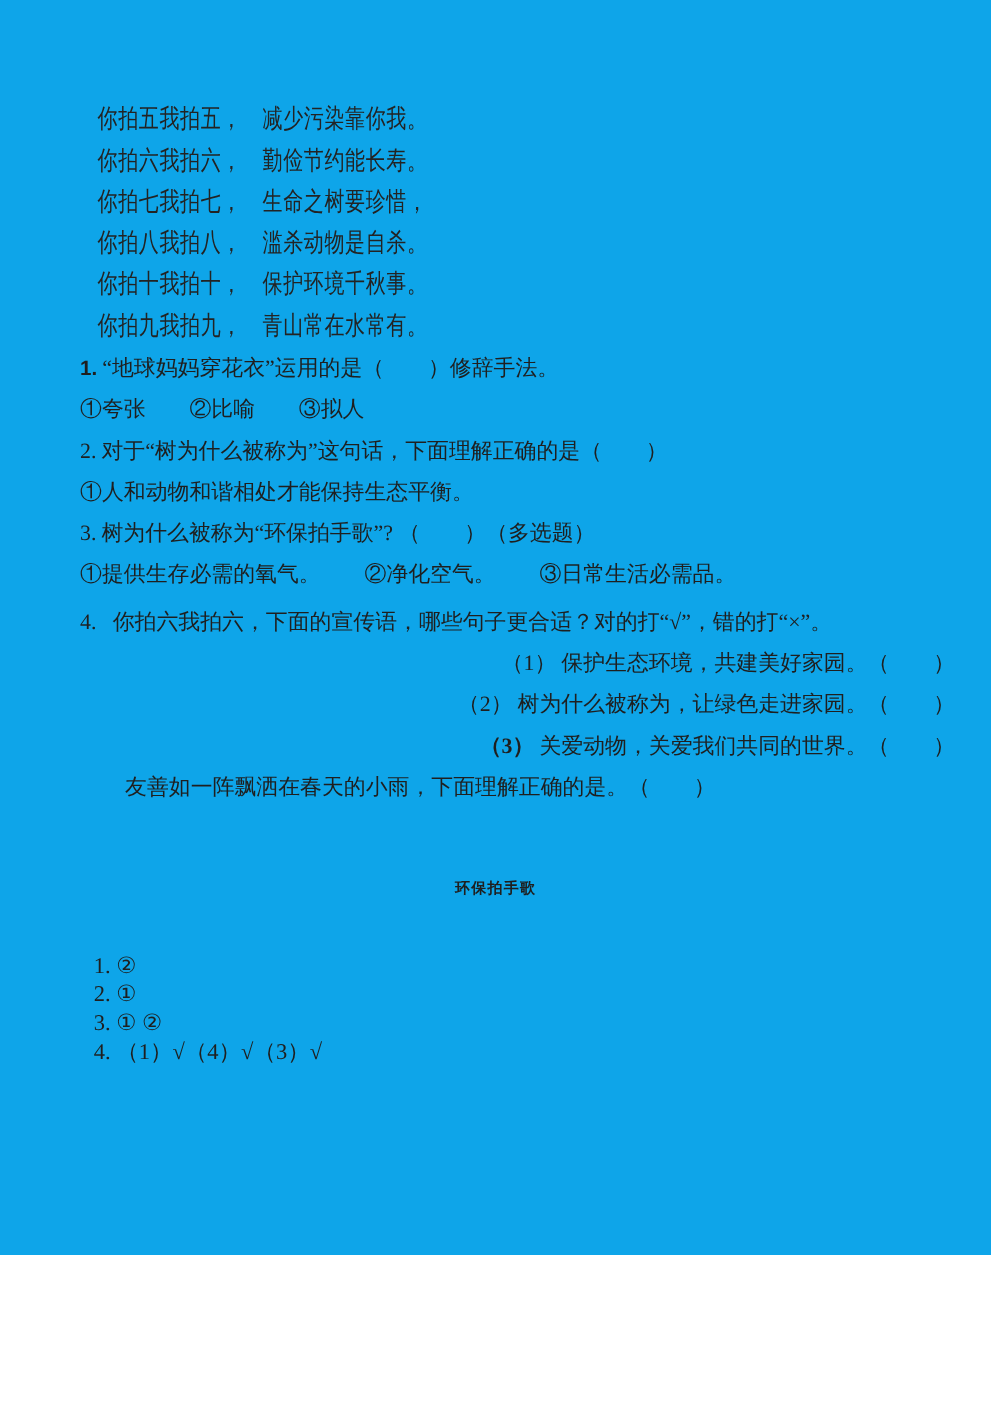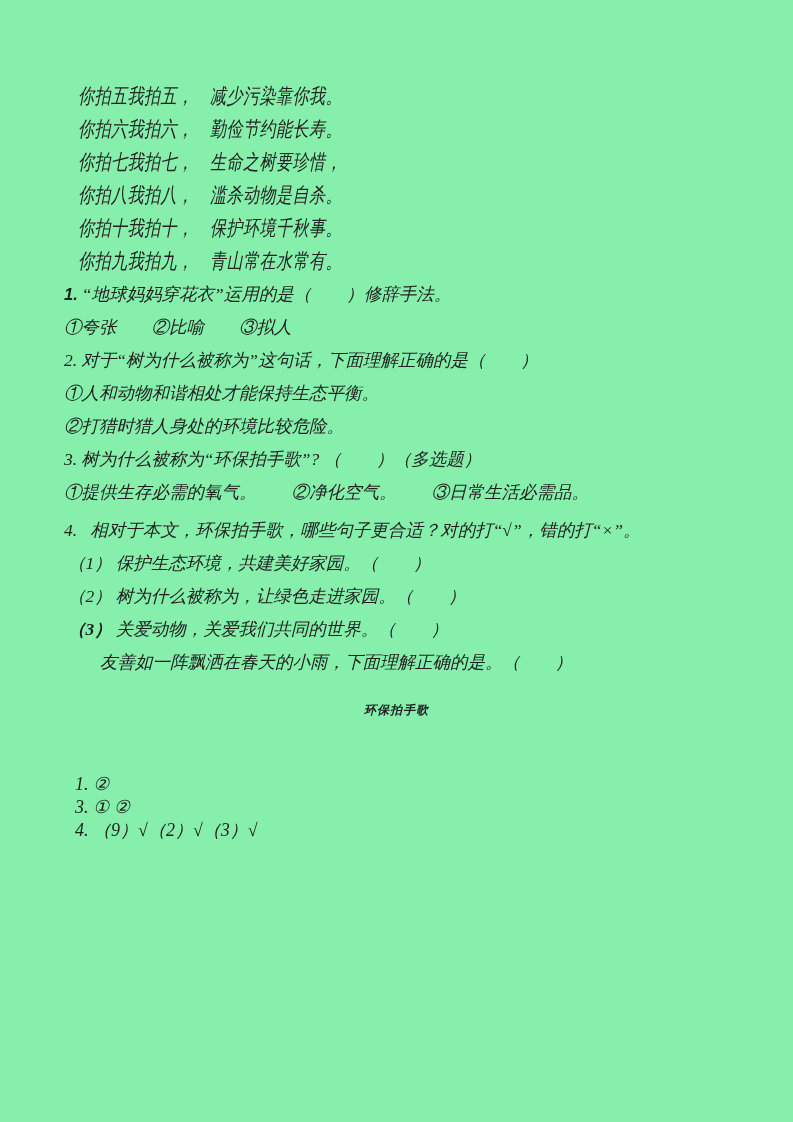--- a/index.html
+++ b/index.html
@@ -6,23 +6,22 @@
   html, body { width: 793px; height: 1122px; }
   body {
     background: #ffffff;
     font-family: "Liberation Serif", "DejaVu Serif", serif;
     color: #1f1f1f;
     overflow: hidden;
   }
   .page {
     position: relative;
     width: 793px;
-    height: 1122px;
-    background: #86efac;
-    font-style: italic;
+    height: 1004px;
+    background: #0ea5e9;
   }
 
   
   .poem {
     position: absolute;
     left: 78px;
     top: 80px;
   }
   .poem-line {
     height: 33px;
@@ -45,21 +44,21 @@
     top: 278px;
     width: 700px;
   }
   .q-line {
     height: 33px;
     line-height: 33px;
     font-size: 17.5px;
     white-space: pre;
   }
   .q-line.gap-top { margin-top: 5px; }
-  .q-line.sub { padding-left: 4px; }
+  .q-line.sub { padding-left: 4px; text-align: right; }
   .q-line.deep { padding-left: 36px; }
   .q-num { display: inline-block; }
   .q-num.gs { margin-right: 4px; }
   .q-num.gm { margin-right: 13px; }
   .q-num.gx { margin-right: 4px; }
   .q-num.bold-sans {
     font-weight: 700;
     font-family: "Liberation Sans", "DejaVu Sans", sans-serif;
     font-size: 16.5px;
   }
@@ -77,21 +76,20 @@
     font-size: 12px;
     font-weight: 700;
     letter-spacing: 1px;
   }
 
   
   .answers {
     position: absolute;
     left: 75px;
     top: 761px;
-    margin-top: 12px;
   }
   .a-line {
     height: 23px;
     line-height: 23px;
     font-size: 18px;
     white-space: pre;
   }
 </style>
 </head>
 <body>
@@ -105,31 +103,31 @@
     <div class="poem-line"><span>你拍八我拍八，　滥杀动物是自杀。</span></div>
     <div class="poem-line"><span>你拍十我拍十，　保护环境千秋事。</span></div>
     <div class="poem-line"><span>你拍九我拍九，　青山常在水常有。</span></div>
   </section>
 
   <section class="questions">
     <div class="q-line"><span class="q-num bold-sans gs">1.</span><span>“地球妈妈穿花衣”运用的是（　　）修辞手法。</span></div>
     <div class="q-line"><span>①夸张　　②比喻　　③拟人</span></div>
     <div class="q-line"><span class="q-num gs">2.</span><span>对于“树为什么被称为”这句话，下面理解正确的是（　　）</span></div>
     <div class="q-line"><span>①人和动物和谐相处才能保持生态平衡。</span></div>
-    <div class="q-line"><span>②打猎时猎人身处的环境比较危险。</span></div>
     <div class="q-line"><span class="q-num gs">3.</span><span>树为什么被称为“环保拍手歌”? （　　）（多选题）</span></div>
     <div class="q-line"><span>①提供生存必需的氧气。　　②净化空气。　　③日常生活必需品。</span></div>
-    <div class="q-line gap-top"><span class="q-num gm">4.</span><span>相对于本文，环保拍手歌，哪些句子更合适？对的打“√”，错的打“×”。</span></div>
+    <div class="q-line gap-top"><span class="q-num gm">4.</span><span>你拍六我拍六，下面的宣传语，哪些句子更合适？对的打“√”，错的打“×”。</span></div>
     <div class="q-line sub"><span class="q-num gx">（1）</span><span>保护生态环境，共建美好家园。（　　）</span></div>
     <div class="q-line sub"><span class="q-num gx">（2）</span><span>树为什么被称为，让绿色走进家园。（　　）</span></div>
     <div class="q-line sub"><span class="q-num gx bold-serif">（3）</span><span>关爱动物，关爱我们共同的世界。（　　）</span></div>
     <div class="q-line deep"><span>友善如一阵飘洒在春天的小雨，下面理解正确的是。（　　）</span></div>
   </section>
 
   <h1 class="doc-title">环保拍手歌</h1>
 
   <section class="answers">
     <div class="a-line">1. ②</div>
+    <div class="a-line">2. ①</div>
     <div class="a-line">3. ① ②</div>
-    <div class="a-line">4. （9）√（2）√（3）√</div>
+    <div class="a-line">4. （1）√（4）√（3）√</div>
   </section>
 
 </div>
 
 </body></html>

